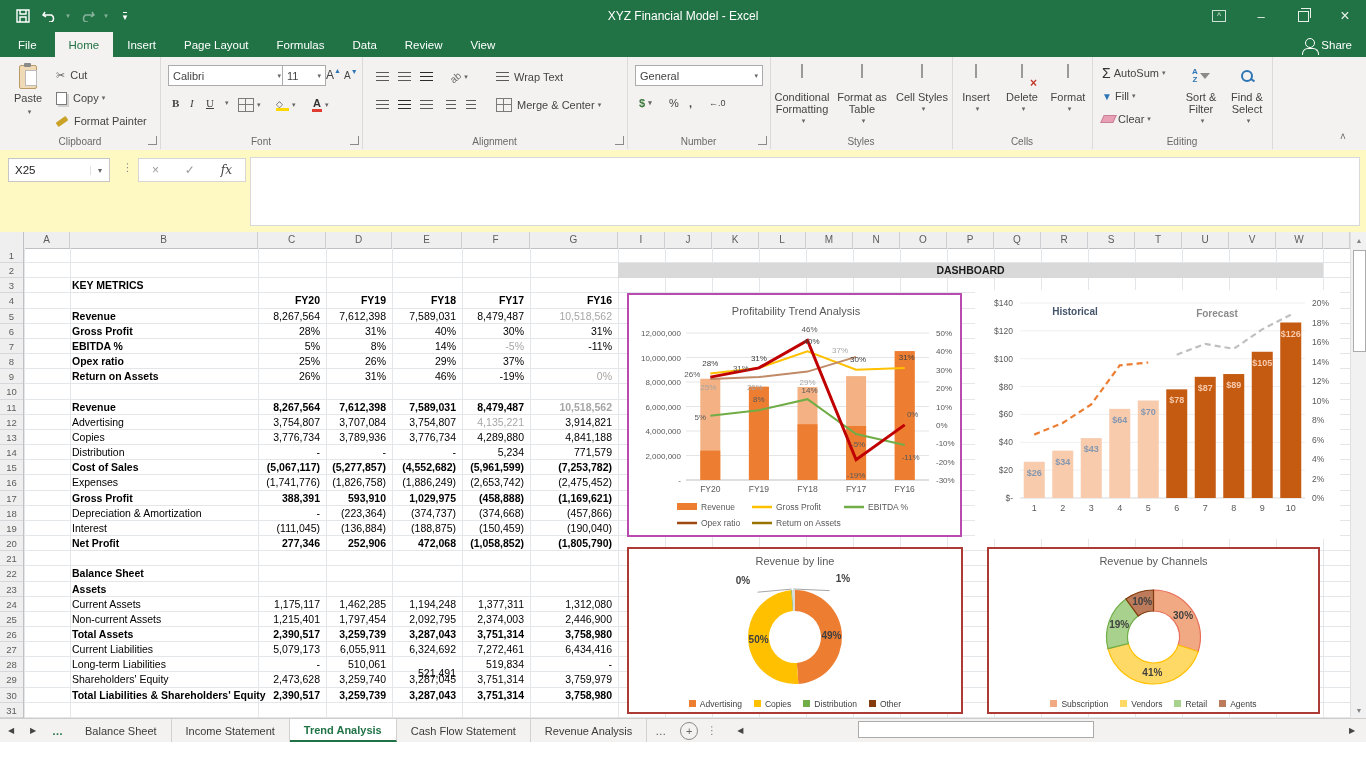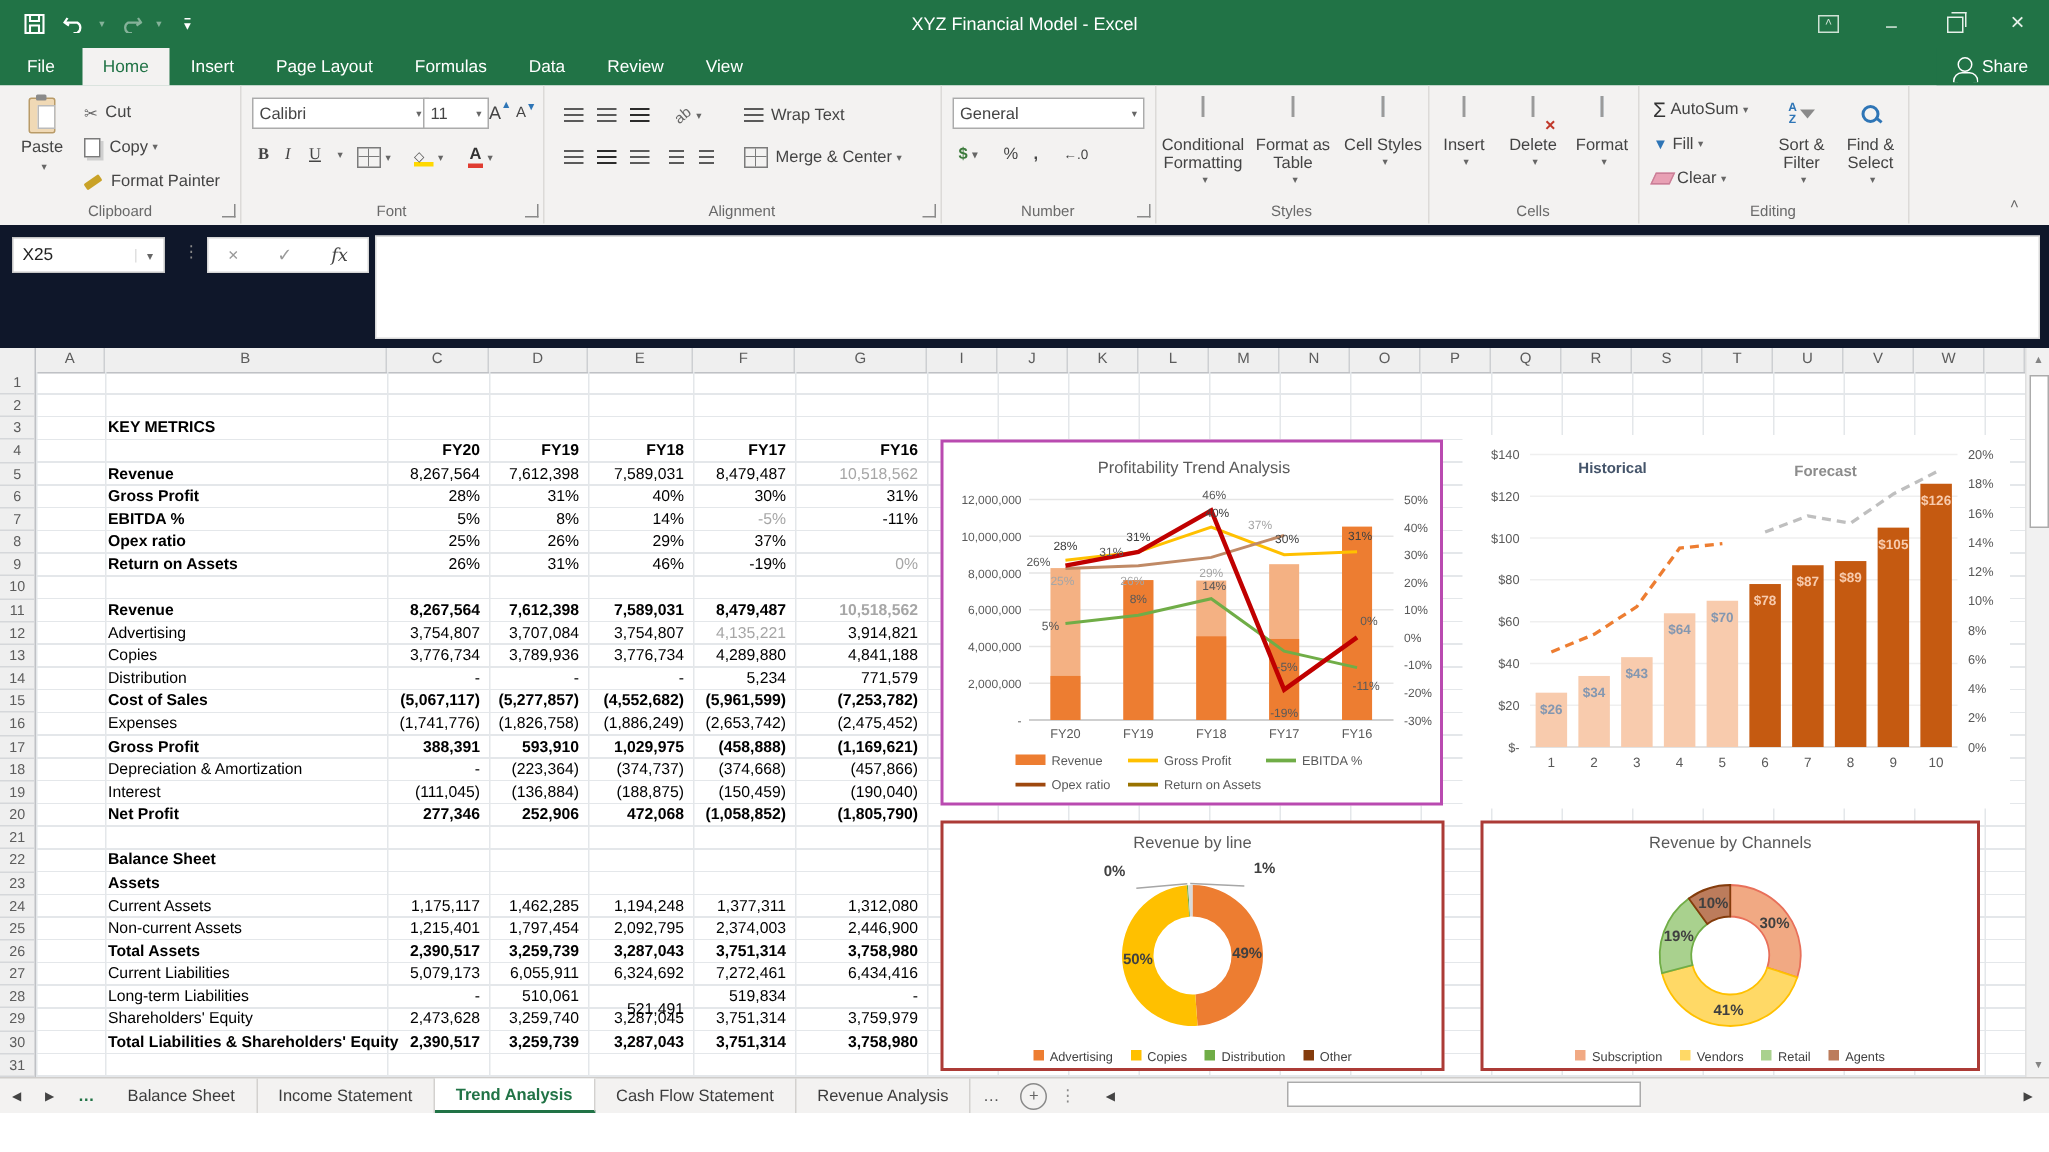--- a/index.html
+++ b/index.html
@@ -38,21 +38,21 @@
   .gridicon{width:14px;height:12px;border:1px solid #7b7b7b;background:linear-gradient(to right,transparent 6px,#7b7b7b 6px 7px,transparent 7px),linear-gradient(to bottom,transparent 5px,#7b7b7b 5px 6px,transparent 6px);}
   .bigbtn{display:flex;flex-direction:column;align-items:center;justify-content:flex-start;padding-top:6px;width:60px;text-align:center;line-height:12px;font-size:11px;color:#444;}
   .bigicon{width:22px;height:22px;margin-bottom:4px;position:relative;}
   .tblic{width:20px;height:18px;border:1px solid #9a9a9a;background:
      linear-gradient(to bottom,#bdd7ee 0 5px,transparent 5px),
      repeating-linear-gradient(to right,transparent 0 5.5px,#c0c0c0 5.5px 6.5px),
      repeating-linear-gradient(to bottom,transparent 0 5px,#c0c0c0 5px 6px);background-color:#fff;}
   .redx{position:absolute;right:-4px;bottom:-2px;color:#c0392b;font-weight:bold;font-size:12px;}
   .cfic{width:20px;height:18px;border:1px solid #9a9a9a;background:linear-gradient(to right,#e8533a 0 5px,transparent 5px 10px,#2e75b6 10px 14px,transparent 14px);background-color:#fff;}
   
-  #fbar{position:absolute;left:0;top:150px;width:1366px;height:82px;background:#0f172a;}
+  #fbar{position:absolute;left:0;top:150px;width:1366px;height:82px;background:#fef9c3;}
   #namebox{position:absolute;left:8px;top:8px;width:100px;height:22px;background:#fff;border:1px solid #c6c6c6;display:flex;align-items:center;font-size:11.5px;color:#222;}
   #namebox span.nb{flex:1;padding-left:6px;}
   #namebox .nbdd{width:18px;text-align:center;border-left:1px solid #e0e0e0;color:#666;font-size:8px;}
   #fxbtns{position:absolute;left:138px;top:8px;width:106px;height:22px;background:#fff;border:1px solid #d6d6d6;display:flex;align-items:center;justify-content:space-around;color:#9a9a9a;font-size:12px;}
   .fxi{font-family:"DejaVu Serif",serif;font-style:italic;color:#444;font-size:12px;}
   #finput{position:absolute;left:250px;top:7px;width:1108px;height:67px;background:#fff;border:1px solid #d9d9d9;}
   .fdots{position:absolute;left:122px;top:11px;color:#8a8a8a;font-size:11px;letter-spacing:1px;}
   
   #sheet{position:absolute;left:0;top:232px;width:1366px;height:486px;background:#fff;overflow:hidden;}
   #colheaders{position:absolute;left:0;top:0;width:1350px;height:16px;background:#efefef;border-bottom:1px solid #bfc1c5;}
@@ -607,20 +607,21 @@
         <div class="cell val" style="top: 440.48px; left: 392px; width: 64px;">3,287,045</div>
         <div class="cell val" style="top: 440.48px; left: 462px; width: 62px;">3,751,314</div>
         <div class="cell val" style="top: 440.48px; left: 530px; width: 82px;">3,759,979</div>
         <div class="cell label b" style="top: 455.64px; left: 72px;">Total Liabilities &amp; Shareholders' Equity</div>
         <div class="cell val b" style="top: 455.64px; left: 258px; width: 62px;">2,390,517</div>
         <div class="cell val b" style="top: 455.64px; left: 326px; width: 60px;">3,259,739</div>
         <div class="cell val b" style="top: 455.64px; left: 392px; width: 64px;">3,287,043</div>
         <div class="cell val b" style="top: 455.64px; left: 462px; width: 62px;">3,751,314</div>
         <div class="cell val b" style="top: 455.64px; left: 530px; width: 82px;">3,758,980</div>
       </div>
+    <div id="banner">DASHBOARD</div>
 
     <div id="chart1" class="chartbox"><svg width="331" height="240">
           <text x="167" y="20" text-anchor="middle" font-size="11" fill="#595959">Profitability Trend Analysis</text>
           <line x1="57" x2="300" y1="38" y2="38" stroke="#E5E5E5" stroke-width="1"></line>
           <text x="52" y="41" text-anchor="end" font-size="8" fill="#595959">12,000,000</text>
           <line x1="57" x2="300" y1="62.5" y2="62.5" stroke="#E5E5E5" stroke-width="1"></line>
           <text x="52" y="65.5" text-anchor="end" font-size="8" fill="#595959">10,000,000</text>
           <line x1="57" x2="300" y1="87" y2="87" stroke="#E5E5E5" stroke-width="1"></line>
           <text x="52" y="90" text-anchor="end" font-size="8" fill="#595959">8,000,000</text>
           <line x1="57" x2="300" y1="111.5" y2="111.5" stroke="#E5E5E5" stroke-width="1"></line>

